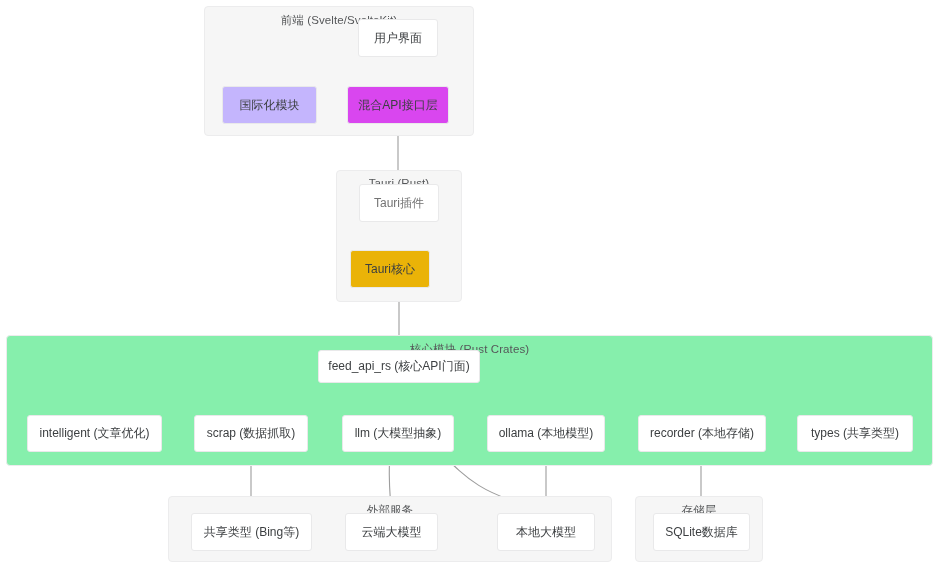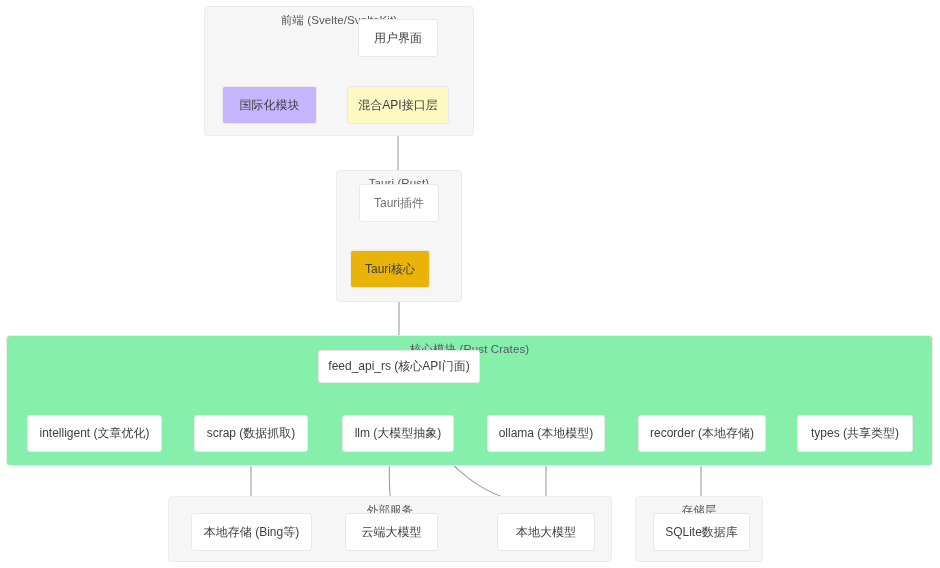--- a/index.html
+++ b/index.html
@@ -106,21 +106,21 @@
         <div class="group-label" style="color: rgb(85, 87, 89);">存储层</div>
       </div>
     </div>
   <div id="nodes-layer">
       <div class="node" style="left: 358px; top: 19px; width: 80px; height: 38px; background: rgb(255, 255, 255); border-color: rgb(233, 233, 234); color: rgb(60, 63, 65);">
         <span>用户界面</span>
       </div>
       <div class="node" style="left: 222px; top: 86px; width: 95px; height: 38px; background: #c4b5fd; border-color: rgb(233, 233, 234); color: rgb(60, 63, 65);">
         <span>国际化模块</span>
       </div>
-      <div class="node" style="left: 347px; top: 86px; width: 102px; height: 38px; background: #fef9c3; border-color: rgb(233, 233, 234); color: rgb(60, 63, 65); justify-content: center;">
+      <div class="node" style="left: 347px; top: 86px; width: 102px; height: 38px; background: #d946ef; border-color: rgb(233, 233, 234); color: rgb(60, 63, 65); justify-content: center;">
         <span>混合API接口层</span>
       </div>
       <div class="node" style="left: 359px; top: 184px; width: 80px; height: 38px; background: rgb(255, 255, 255); border-color: rgb(233, 233, 234); color: #737373;">
         <span>Tauri插件</span>
       </div>
       <div class="node" style="left: 350px; top: 250px; width: 80px; height: 38px; background: #eab308; border-color: rgb(233, 233, 234); color: rgb(60, 63, 65);">
         <span>Tauri核心</span>
       </div>
       <div class="node" style="left: 318px; top: 350px; width: 162px; height: 33px; background: rgb(255, 255, 255); border-color: rgb(233, 233, 234); color: rgb(60, 63, 65);">
         <span>feed_api_rs (核心API门面)</span>
@@ -137,21 +137,21 @@
       <div class="node" style="left: 487px; top: 415px; width: 118px; height: 37px; background: rgb(255, 255, 255); border-color: rgb(233, 233, 234); color: rgb(60, 63, 65);">
         <span>ollama (本地模型)</span>
       </div>
       <div class="node" style="left: 638px; top: 415px; width: 128px; height: 37px; background: rgb(255, 255, 255); border-color: rgb(233, 233, 234); color: rgb(60, 63, 65); text-align: center;">
         <span>recorder (本地存储)</span>
       </div>
       <div class="node" style="left: 797px; top: 415px; width: 116px; height: 37px; background: rgb(255, 255, 255); border-color: rgb(233, 233, 234); color: rgb(60, 63, 65);">
         <span>types (共享类型)</span>
       </div>
       <div class="node" style="left: 191px; top: 513px; width: 121px; height: 38px; background: rgb(255, 255, 255); border-color: rgb(233, 233, 234); color: rgb(60, 63, 65);">
-        <span>本地存储 (Bing等)</span>
+        <span>共享类型 (Bing等)</span>
       </div>
       <div class="node" style="left: 345px; top: 513px; width: 93px; height: 38px; background: rgb(255, 255, 255); border-color: rgb(233, 233, 234); color: rgb(60, 63, 65);">
         <span>云端大模型</span>
       </div>
       <div class="node" style="left: 497px; top: 513px; width: 98px; height: 38px; background: rgb(255, 255, 255); border-color: rgb(233, 233, 234); color: rgb(60, 63, 65);">
         <span>本地大模型</span>
       </div>
       <div class="node" style="left: 653px; top: 513px; width: 97px; height: 38px; background: rgb(255, 255, 255); border-color: rgb(233, 233, 234); color: rgb(60, 63, 65);">
         <span>SQLite数据库</span>
       </div>

